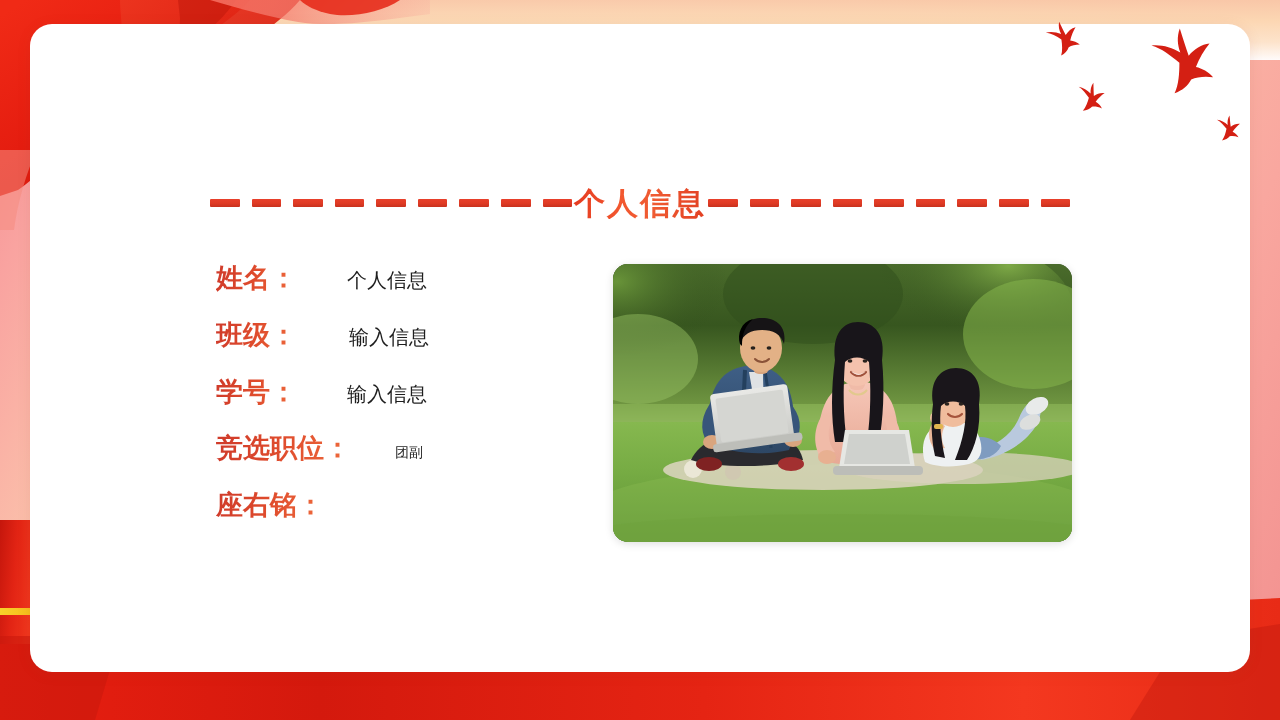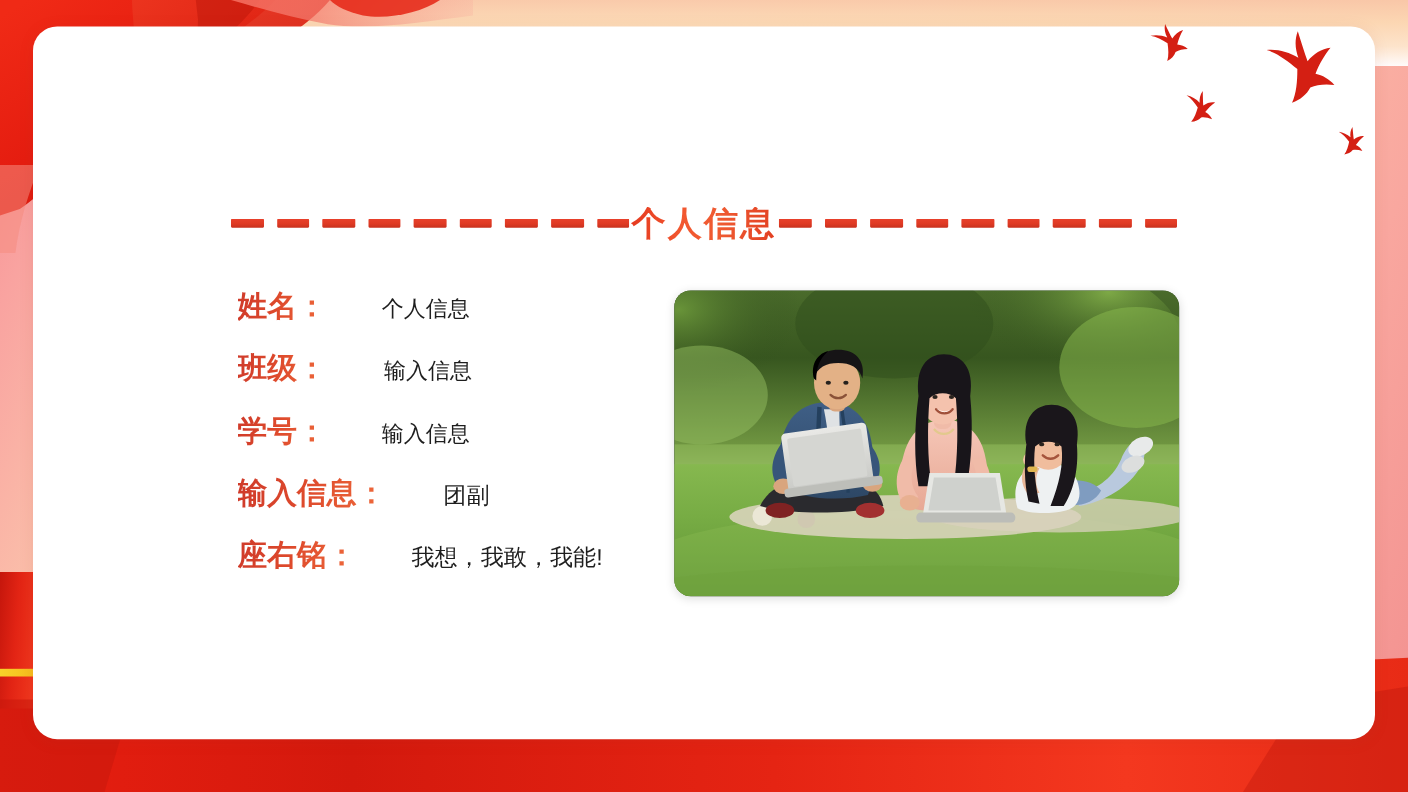--- a/index.html
+++ b/index.html
@@ -79,21 +79,21 @@
     -webkit-background-clip:text;background-clip:text;color:transparent;
     -webkit-text-fill-color:transparent;
   }
   .info-value{
     font-size:20px;color:#1e1e1e;line-height:1.3;white-space:nowrap;
     margin-left:8px;
   }
   .row-name  .info-value{margin-left:10px;}
   .row-class .info-value{margin-left:12px;}
   .row-id    .info-value{margin-left:10px;}
-  .row-pos   .info-value{margin-left:12px;font-size:21px;}
+  .row-pos   .info-value{margin-left:4px;font-size:14px;}
   .row-motto .info-value{margin-left:10px;font-size:21px;}
 
   
   .photo{
     position:absolute;left:613px;top:264px;width:459px;height:278px;
     border-radius:15px;overflow:hidden;
     box-shadow:0 2px 9px rgba(0,0,0,.13);
     background:#2c4a1e;
   }
   .photo svg{display:block;width:100%;height:100%;}
@@ -249,27 +249,26 @@
       <span class="info-label">班级：</span>
       <span class="info-value">输入信息</span>
     </div>
 
     <div class="info-row row-id">
       <span class="info-label">学号：</span>
       <span class="info-value">输入信息</span>
     </div>
 
     <div class="info-row row-pos">
-      <span class="info-label">输入信息：</span>
+      <span class="info-label">竞选职位：</span>
       <span class="info-value">团副</span>
     </div>
 
     <div class="info-row row-motto">
       <span class="info-label">座右铭：</span>
-      <span class="info-value">我想，我敢，我能!</span>
     </div>
 
   </div>
 
   <div class="photo">
     <svg viewBox="0 0 459 278" preserveAspectRatio="xMidYMid slice">
       <defs>
         <linearGradient id="skyTree" x1="0" y1="0" x2="0" y2="1">
           <stop offset="0" stop-color="#4a6b2b"></stop>
           <stop offset="0.22" stop-color="#37561f"></stop>

